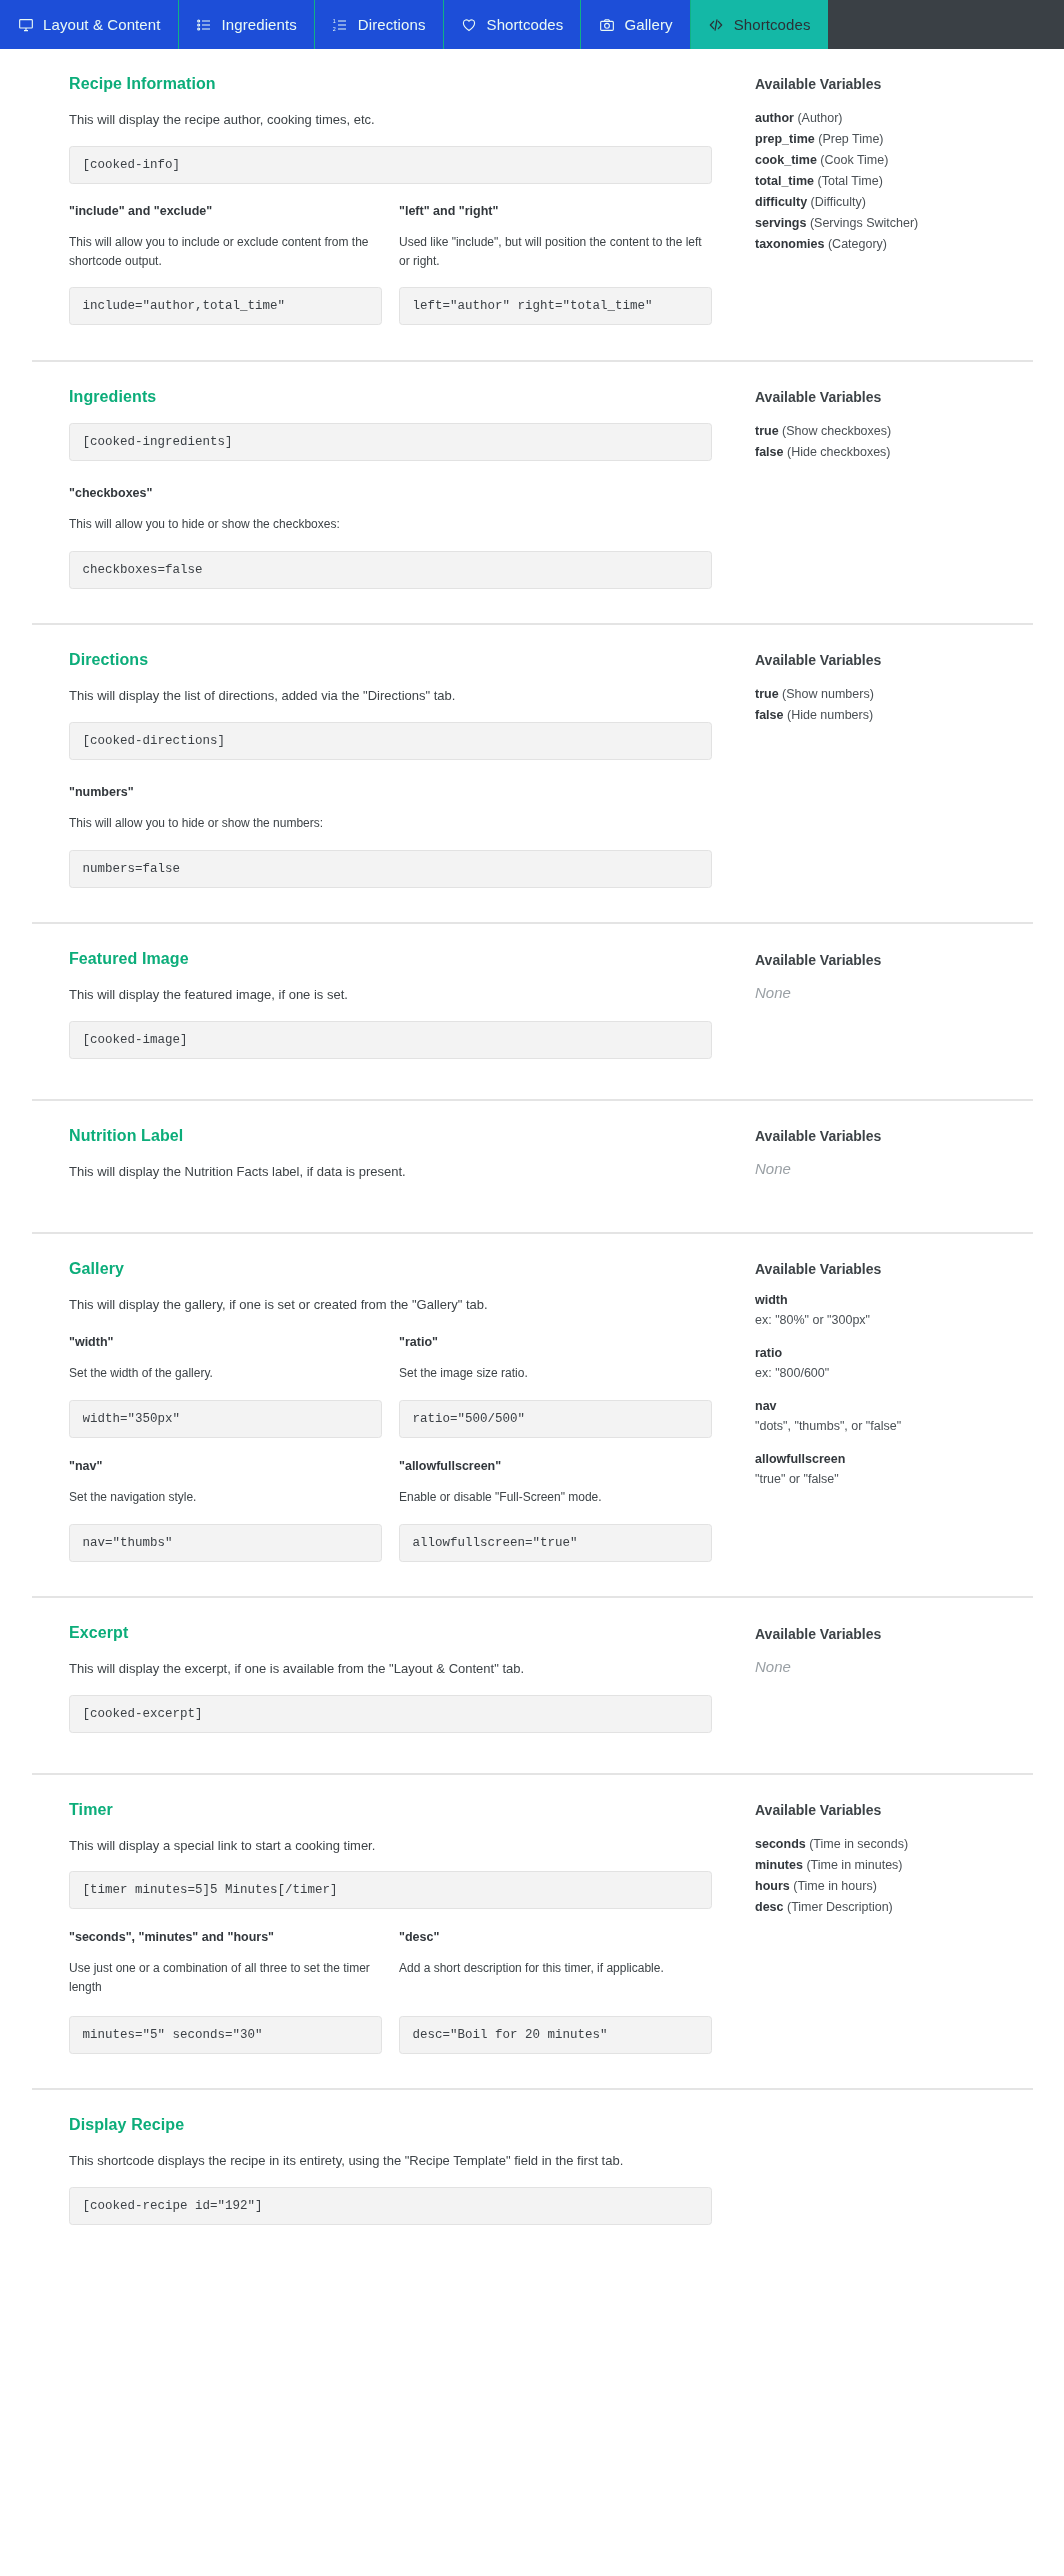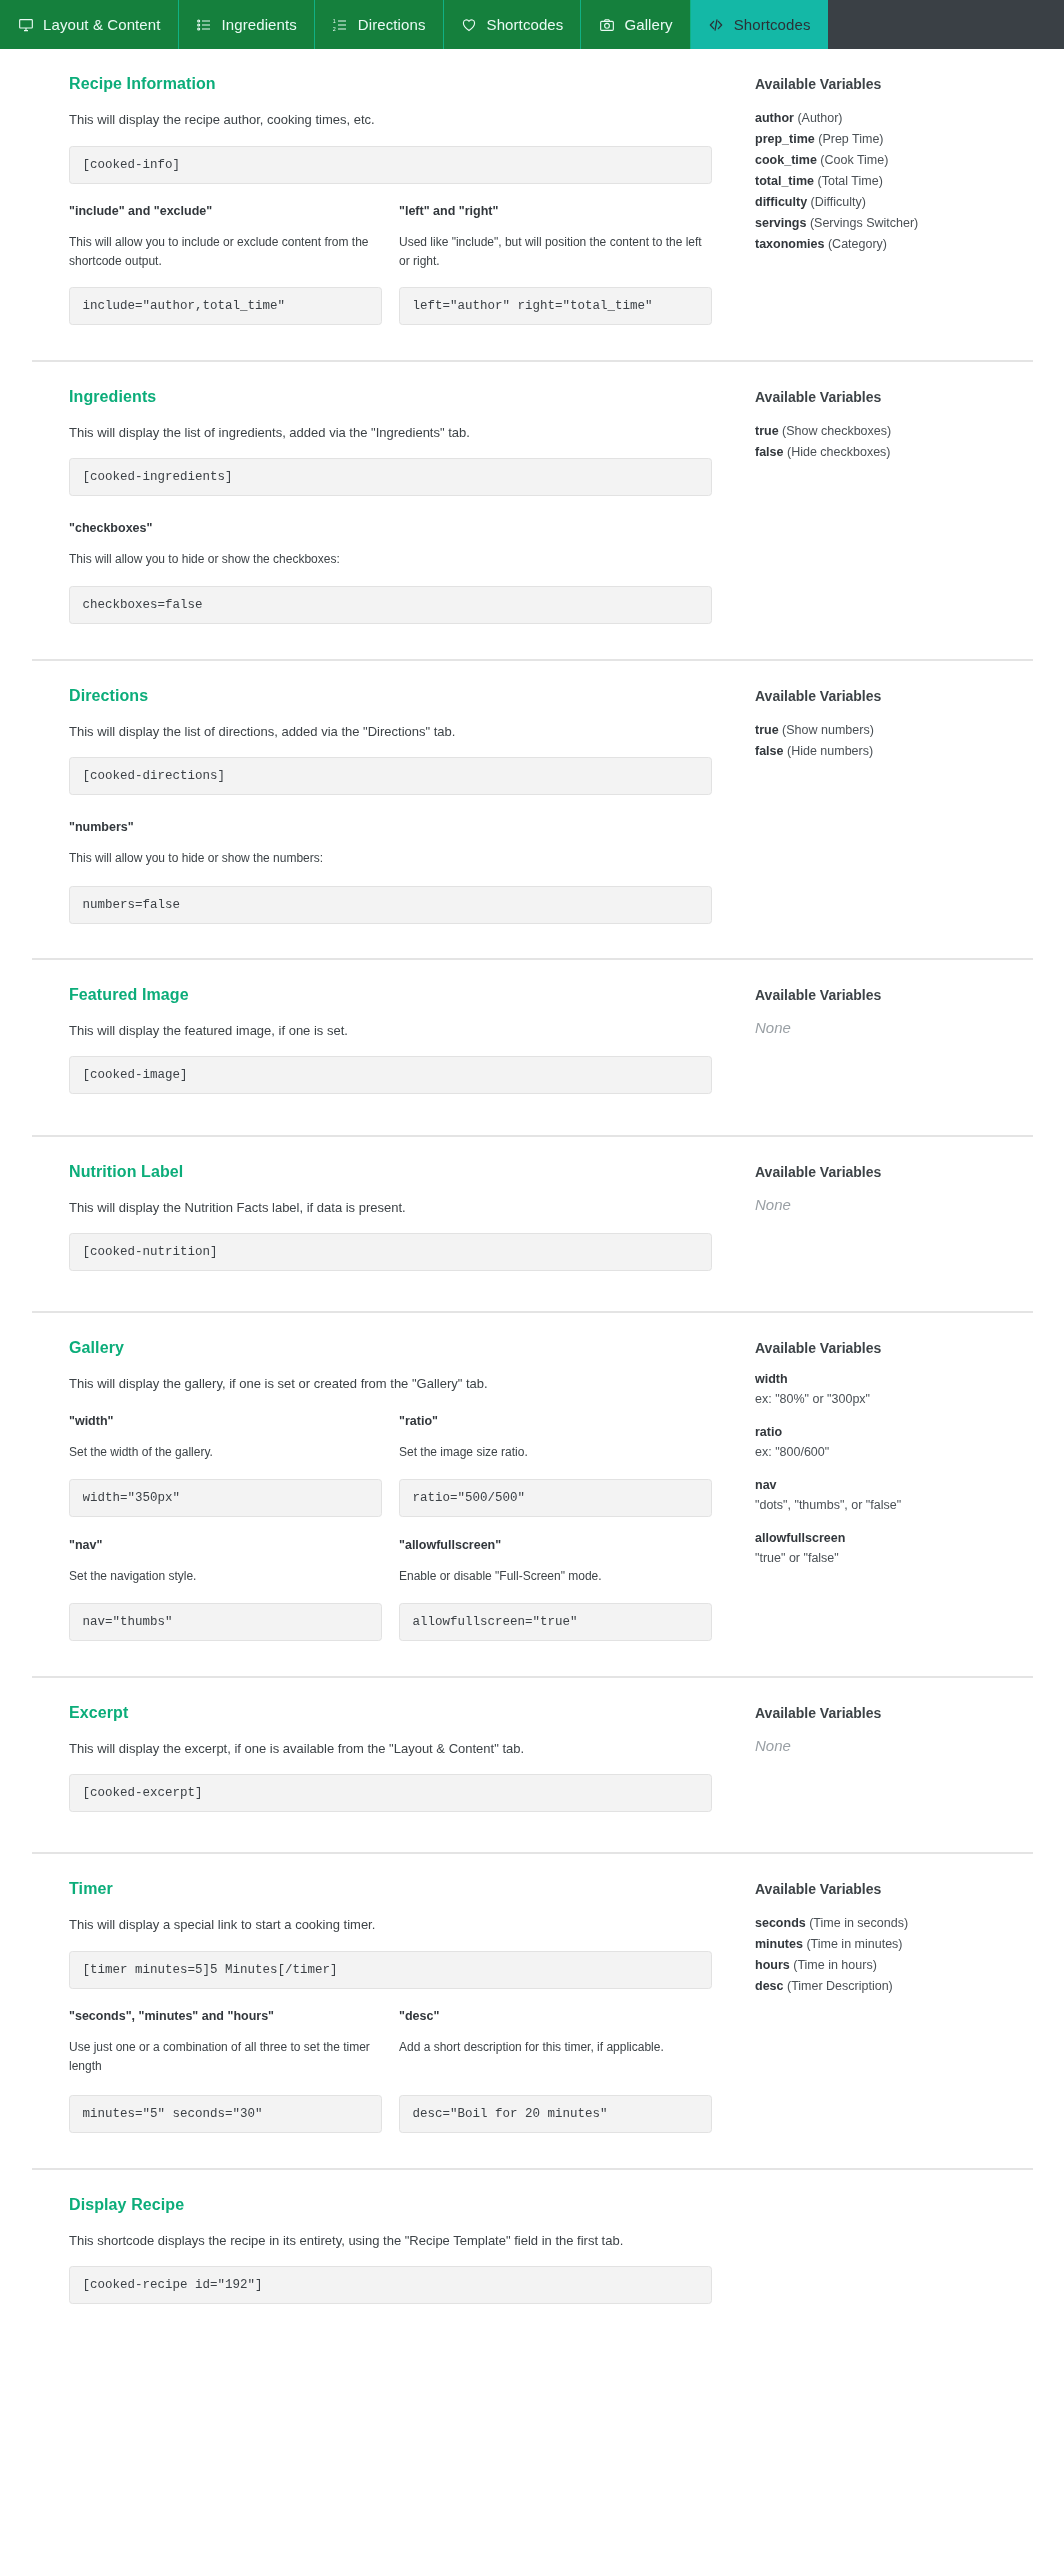--- a/index.html
+++ b/index.html
@@ -20,21 +20,21 @@
     display: flex;
     height: 49px;
     background: #3a4045;
     align-items: stretch;
   }
   .tab {
     display: flex;
     align-items: center;
     gap: 9px;
     padding: 0 17px;
-    background: #15803d;
+    background: #1d4ed8;
     color: #eafaf4;
     font-size: 15px;
     font-weight: 400;
     letter-spacing: 0.1px;
     border-right: 1.1px solid #10b184;
     cursor: pointer;
     white-space: nowrap;
   }
   .tab .tab-ico {
     display: inline-flex;
@@ -251,21 +251,20 @@
           <div class="var-line"><b>total_time</b> <span>(Total Time)</span></div>
           <div class="var-line"><b>difficulty</b> <span>(Difficulty)</span></div>
           <div class="var-line"><b>servings</b> <span>(Servings Switcher)</span></div>
           <div class="var-line"><b>taxonomies</b> <span>(Category)</span></div>
         </div>
       </div>
       <hr class="divider">
       <div class="section">
         <div class="col-left">
           <h2 class="sec-title">Ingredients</h2>
-          <p class="sec-desc">This will display the list of ingredients, added via the "Ingredients" tab.</p>
           <div class="codebox-wrap">
             <input class="codebox" type="text" readonly="readonly" value="[cooked-ingredients]" style="">
           </div>
           <div class="single-sub">
             <div class="sub-label">"checkboxes"</div>
             <div class="sub-desc">This will allow you to hide or show the checkboxes:</div>
             <input class="codebox" type="text" readonly="readonly" value="checkboxes=false" style="">
           </div>
         </div>
         <div class="col-right">
@@ -306,23 +305,20 @@
         <div class="col-right">
           <div class="var-title">Available Variables</div>
           <div class="var-none">None</div>
         </div>
       </div>
       <hr class="divider">
       <div class="section">
         <div class="col-left">
           <h2 class="sec-title">Nutrition Label</h2>
           <p class="sec-desc">This will display the Nutrition Facts label, if data is present.</p>
-          <div class="codebox-wrap">
-            <input class="codebox" type="text" readonly="readonly" value="[cooked-nutrition]" style="">
-          </div>
         </div>
         <div class="col-right">
           <div class="var-title">Available Variables</div>
           <div class="var-none">None</div>
         </div>
       </div>
       <hr class="divider">
       <div class="section">
         <div class="col-left">
           <h2 class="sec-title">Gallery</h2>

